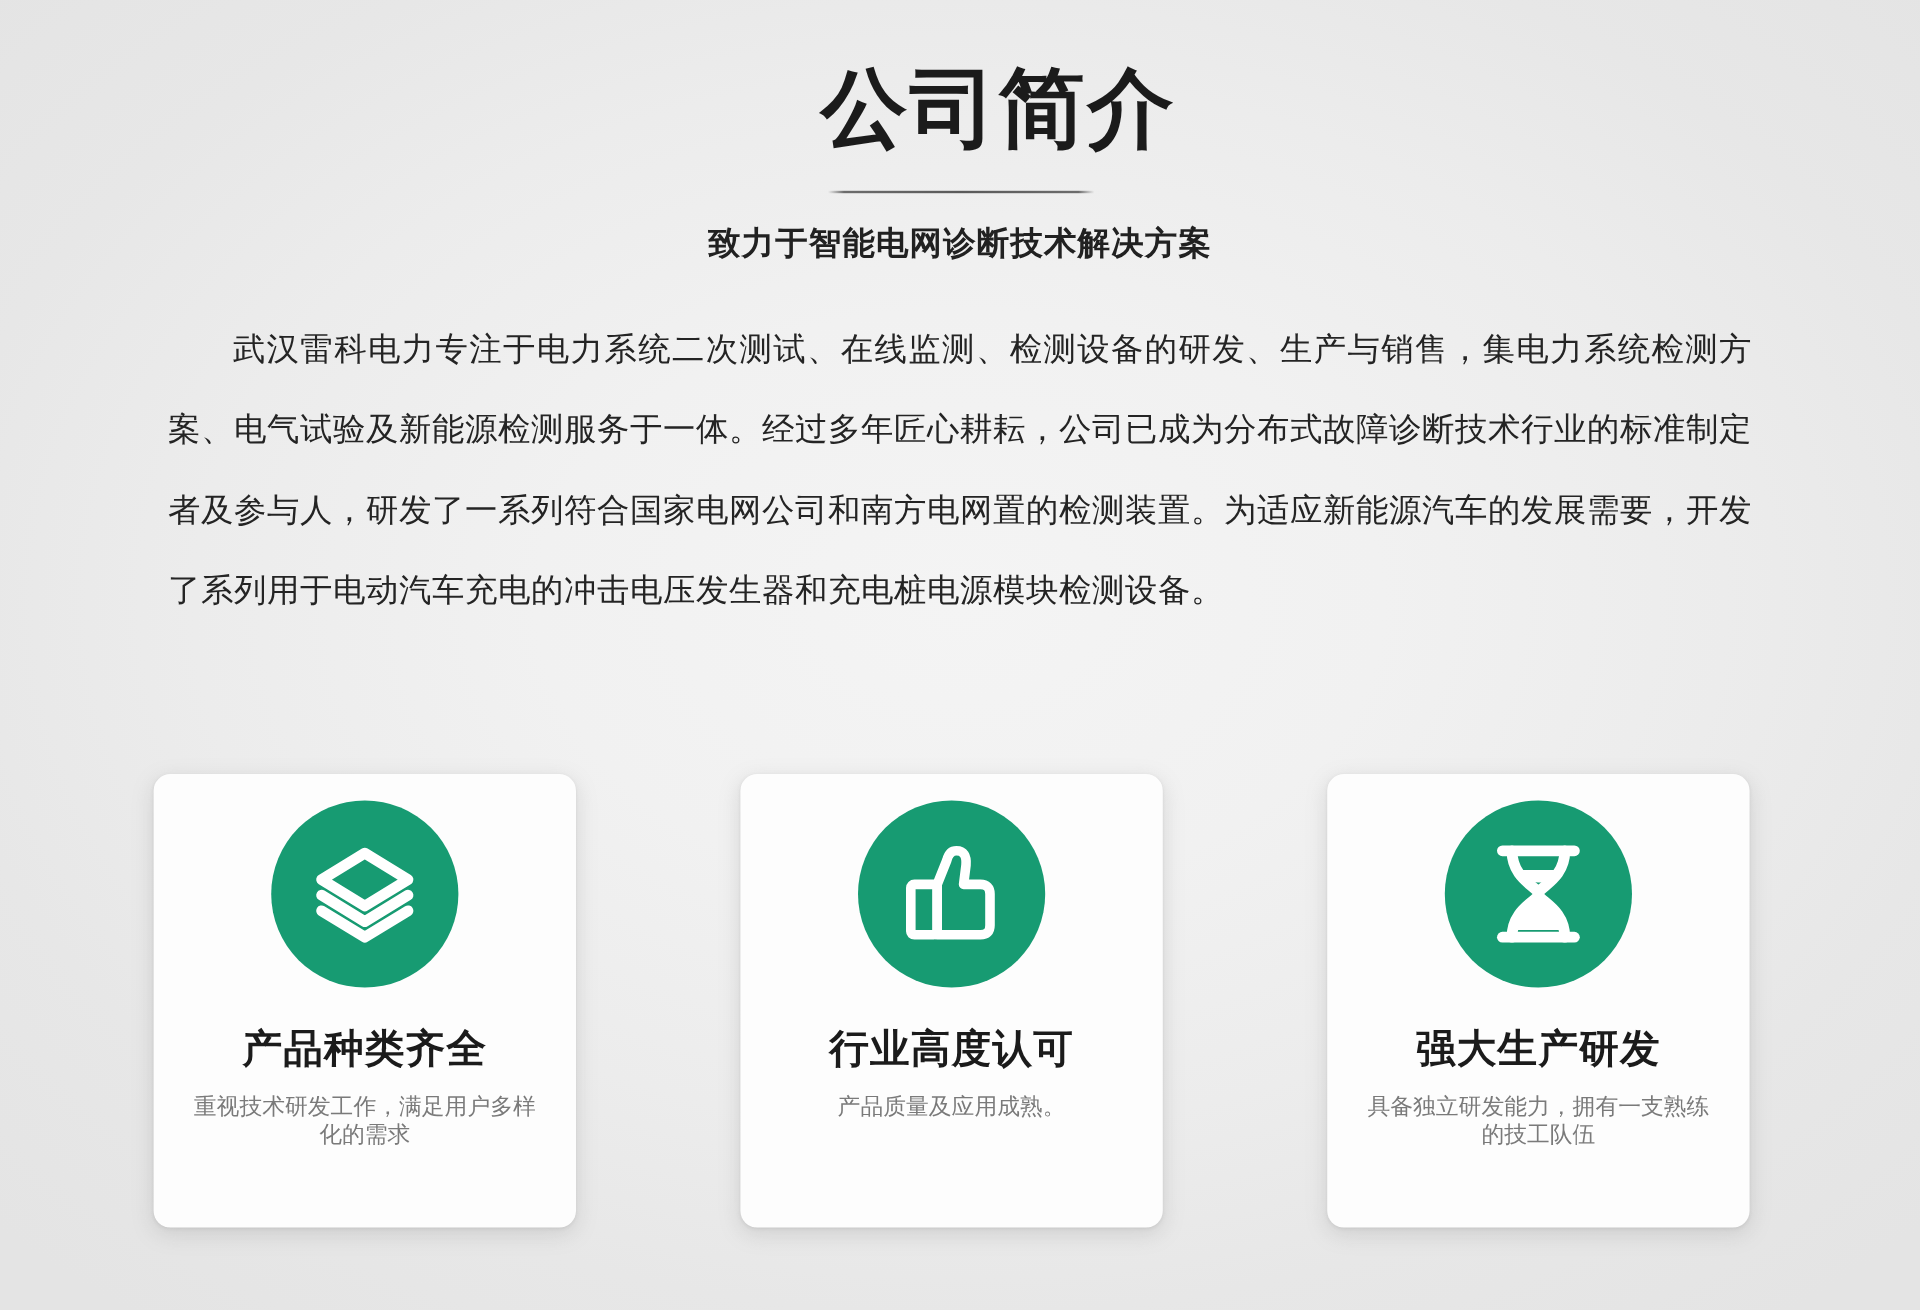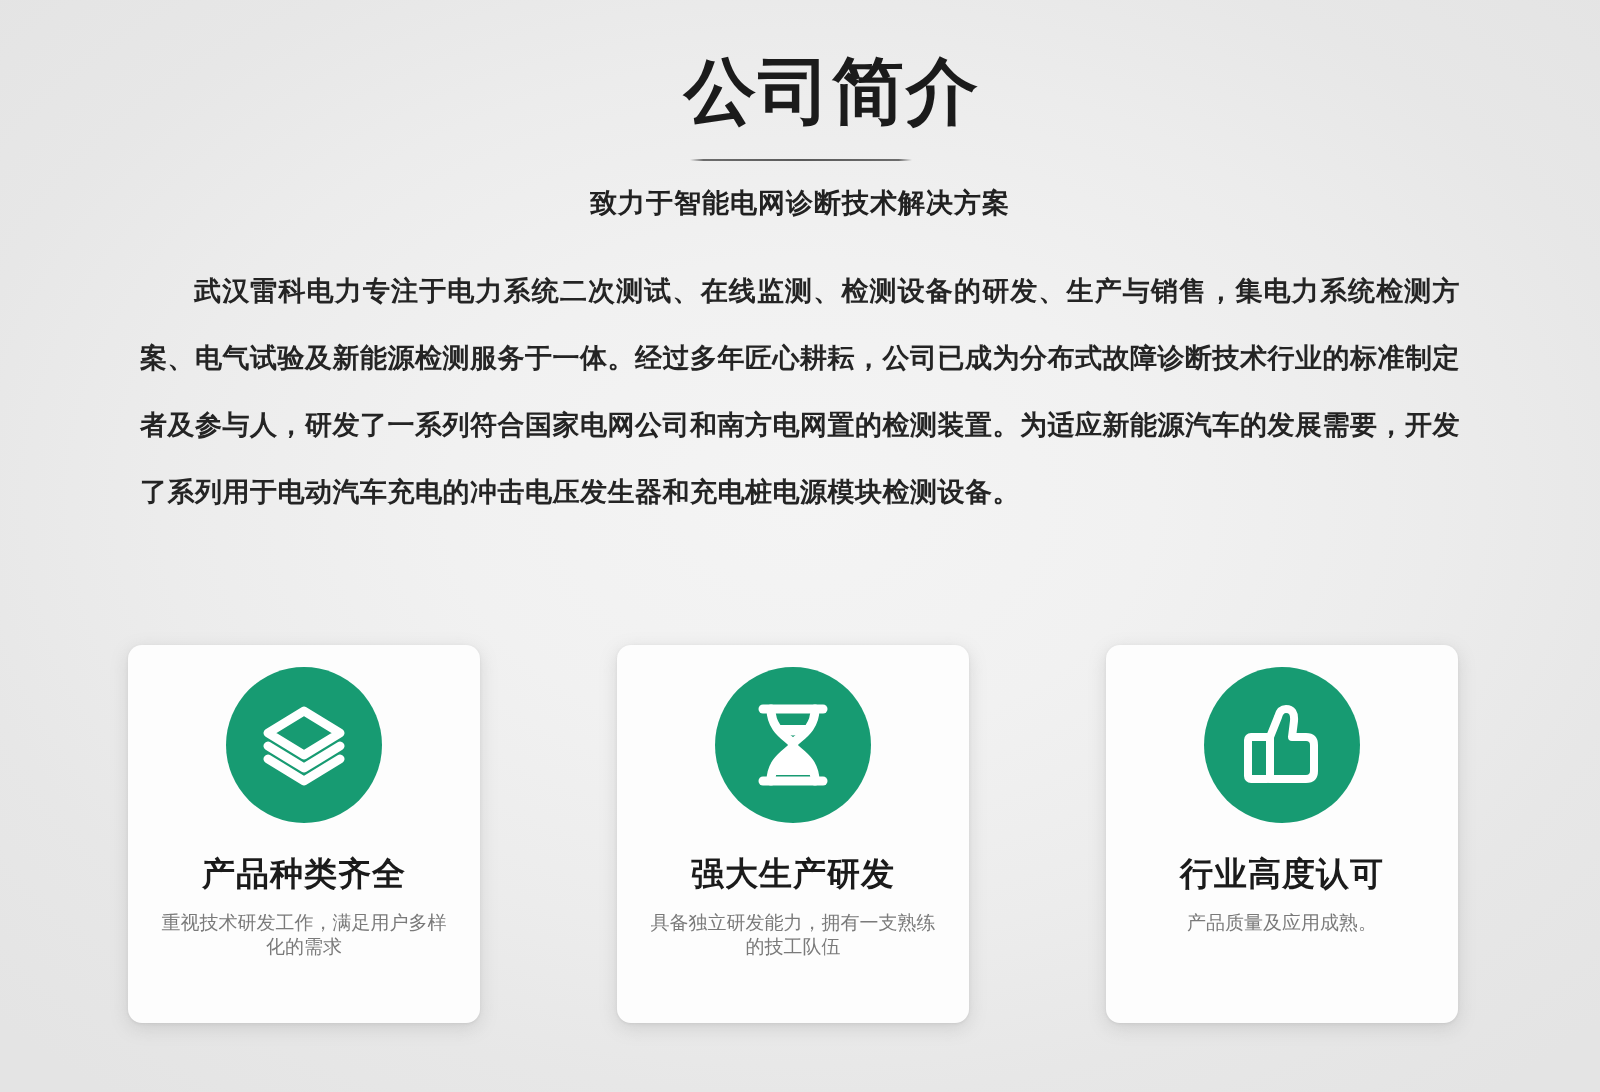--- a/index.html
+++ b/index.html
@@ -88,21 +88,20 @@
     left: 140px;
     top: 258px;
     width: 1320px;
     font-size: 27px;
     line-height: 67px;
     color: #242424;
     text-align: justify;
     text-justify: inter-character;
     text-indent: 54px;
     letter-spacing: 0.5px;
-    font-weight: bold;
   }
 
   
   .cards {
     position: absolute;
     left: 128px;
     top: 645px;
     width: 1330px;
     height: 378px;
     display: flex;
@@ -178,47 +177,47 @@
         <svg width="92" height="92" viewBox="0 0 92 92" aria-hidden="true">
           <g fill="none" stroke="#ffffff" stroke-width="9" stroke-linejoin="round" stroke-linecap="round">
             <polygon points="46,12 82,34 46,56 10,34" fill="none"></polygon>
             <polyline points="10,47 46,69 82,47"></polyline>
             <polyline points="10,60 46,82 82,60"></polyline>
           </g>
         </svg>
       </div>
       <div class="card-title">产品种类齐全</div>
       <div class="card-desc">重视技术研发工作，满足用户多样化的需求</div>
+    </div>
+
+    <div class="card">
+      <div class="icon-circle">
+        <svg width="92" height="92" viewBox="0 0 92 92" aria-hidden="true">
+          <g fill="none" stroke="#ffffff" stroke-width="8" stroke-linejoin="round" stroke-linecap="round">
+            <path d="M34 38 L34 80 L70 80 Q78 80 78 72 L78 46 Q78 38 70 38
+                     L56 38 L58 22 Q59 10 50 10 Q44 10 42 18 L34 38 Z"></path>
+            <rect x="12" y="38" width="22" height="42" rx="3"></rect>
+          </g>
+        </svg>
+      </div>
+      <div class="card-title">行业高度认可</div>
+      <div class="card-desc">产品质量及应用成熟。</div>
     </div>
 
     <div class="card">
       <div class="icon-circle">
         <svg width="92" height="92" viewBox="0 0 92 92" aria-hidden="true">
           <g stroke="#ffffff" stroke-width="9" stroke-linejoin="round" stroke-linecap="round" fill="none">
             <line x1="16" y1="10" x2="76" y2="10"></line>
             <line x1="16" y1="82" x2="76" y2="82"></line>
             <path d="M24 10 C24 34 46 40 46 46 C46 52 24 58 24 82"></path>
             <path d="M68 10 C68 34 46 40 46 46 C46 52 68 58 68 82"></path>
           </g>
           <path d="M28 26 C36 40 56 40 64 26 Z" fill="#ffffff"></path>
           <path d="M46 52 C58 56 63 66 66 76 L26 76 C29 66 34 56 46 52 Z" fill="#ffffff"></path>
         </svg>
       </div>
       <div class="card-title">强大生产研发</div>
       <div class="card-desc">具备独立研发能力，拥有一支熟练的技工队伍</div>
     </div>
 
-    <div class="card">
-      <div class="icon-circle">
-        <svg width="92" height="92" viewBox="0 0 92 92" aria-hidden="true">
-          <g fill="none" stroke="#ffffff" stroke-width="8" stroke-linejoin="round" stroke-linecap="round">
-            <path d="M34 38 L34 80 L70 80 Q78 80 78 72 L78 46 Q78 38 70 38
-                     L56 38 L58 22 Q59 10 50 10 Q44 10 42 18 L34 38 Z"></path>
-            <rect x="12" y="38" width="22" height="42" rx="3"></rect>
-          </g>
-        </svg>
-      </div>
-      <div class="card-title">行业高度认可</div>
-      <div class="card-desc">产品质量及应用成熟。</div>
-    </div>
-
   </div>
 </div>
 
 </body></html>

